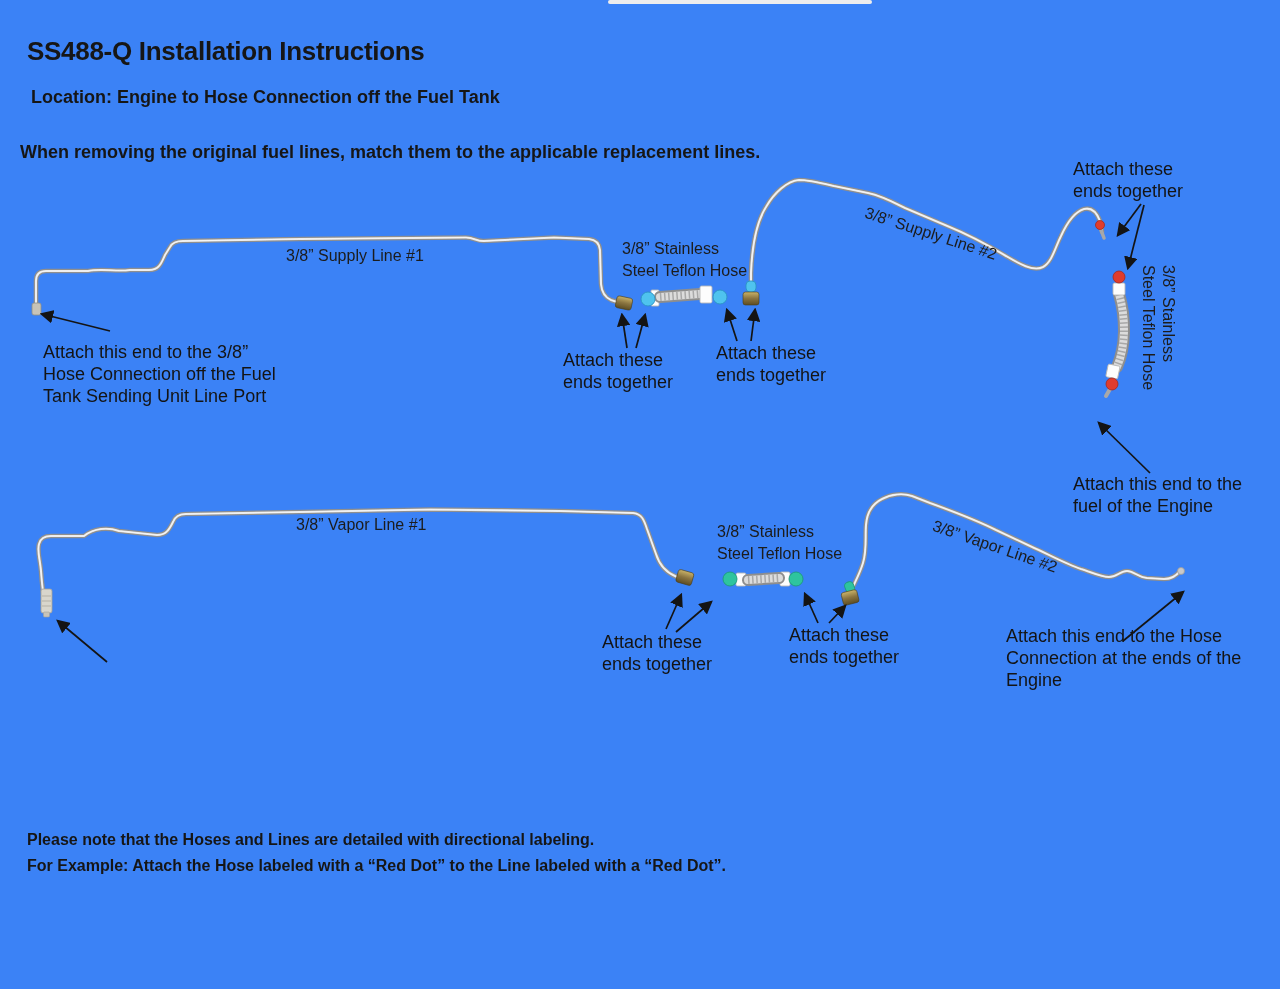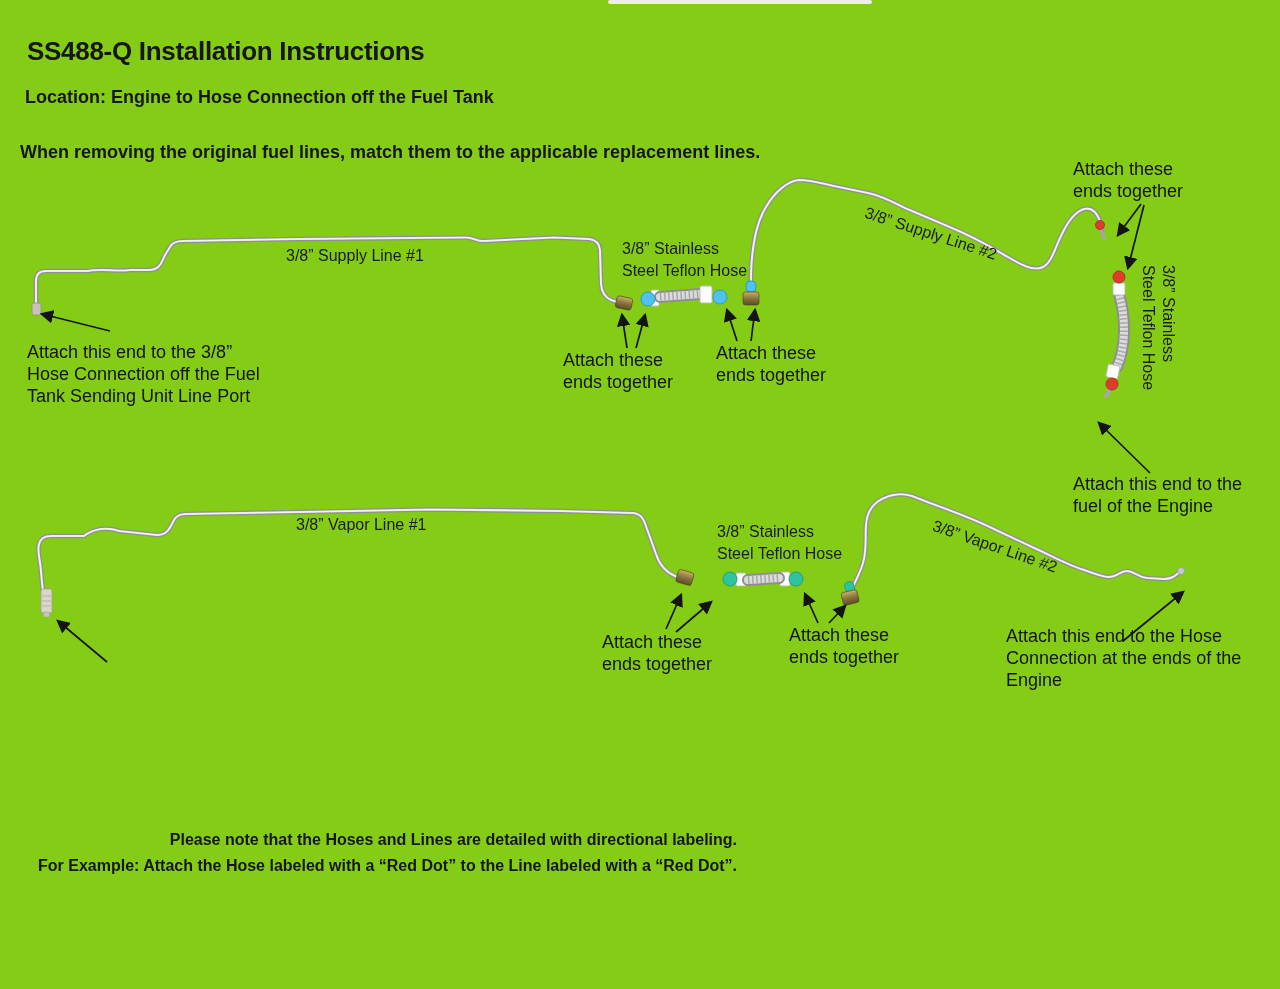--- a/index.html
+++ b/index.html
@@ -1,18 +1,18 @@
 <!DOCTYPE html>
 <html><head>
 <meta charset="utf-8">
 <style>
   html,body { margin:0; padding:0; background:#ffffff; }
   .page {
     position:relative; width:1280px; height:989px; overflow:hidden;
-    background:#84cc16; color:#151515;
+    background:#3b82f6; color:#151515;
     font-family:"Liberation Sans", sans-serif;
   }
   .abs { position:absolute; white-space:nowrap; }
   .title { font-size:26px; font-weight:bold; letter-spacing:-0.3px; color:#161616; }
   .h2 { font-size:18px; font-weight:bold; color:#161616; }
   .note { font-size:16px; font-weight:bold; line-height:26px; color:#161616; }
   .dlabel { font-size:16px; color:#1c1c1c; }
   .ann { font-size:18px; line-height:22px; color:#141414; }
   .rot { transform-origin:top left; }
   .top-artifact { position:absolute; left:608px; top:0; width:264px; height:4px; background:#ededed; border-radius:2px; }
@@ -138,21 +138,21 @@
       <line class="arrow" marker-end="url(#ah)" x1="107" y1="662" x2="58" y2="621"></line>
       <line class="arrow" marker-end="url(#ah)" x1="666" y1="629" x2="681" y2="595"></line>
       <line class="arrow" marker-end="url(#ah)" x1="676" y1="632" x2="711" y2="602"></line>
       <line class="arrow" marker-end="url(#ah)" x1="818" y1="623" x2="805" y2="594"></line>
       <line class="arrow" marker-end="url(#ah)" x1="829" y1="623" x2="845" y2="606"></line>
       <line class="arrow" marker-end="url(#ah)" x1="1123" y1="641" x2="1183" y2="592"></line>
     </g>
   </svg>
 
   <div class="abs title" style="left:27px; top:36px;">SS488-Q Installation Instructions</div>
-  <div class="abs h2" style="left:25px; top:87px;">Location: Engine to Hose Connection off the Fuel Tank</div>
+  <div class="abs h2" style="left:31px; top:87px;">Location: Engine to Hose Connection off the Fuel Tank</div>
   <div class="abs h2" style="left:20px; top:142px;">When removing the original fuel lines, match them to the applicable replacement lines.</div>
 
   <div class="abs dlabel" style="left:286px; top:247px;">3/8” Supply Line #1</div>
 
   <div class="abs dlabel" style="left:622px; top:238px; line-height:22px;">
     <div>3/8” Stainless</div>
     <div>Steel Teflon Hose</div>
   </div>
 
   <div class="abs ann" style="left:563px; top:349px;">
@@ -175,21 +175,21 @@
   <div class="abs dlabel rot" style="left:1178px; top:265px; line-height:20px; transform:rotate(90deg);">
     <div>3/8” Stainless</div>
     <div>Steel Teflon Hose</div>
   </div>
 
   <div class="abs ann" style="left:1073px; top:473px;">
     <div>Attach this end to the</div>
     <div>fuel of the Engine</div>
   </div>
 
-  <div class="abs ann" style="left:27px; top:341px;">
+  <div class="abs ann" style="left:43px; top:341px;">
     <div>Attach this end to the 3/8”</div>
     <div>Hose Connection off the Fuel</div>
     <div>Tank Sending Unit Line Port</div>
   </div>
 
   <div class="abs dlabel" style="left:296px; top:516px;">3/8” Vapor Line #1</div>
 
   <div class="abs dlabel" style="left:717px; top:521px; line-height:22px;">
     <div>3/8” Stainless</div>
     <div>Steel Teflon Hose</div>
@@ -206,18 +206,18 @@
   </div>
 
   <div class="abs dlabel rot" style="left:936px; top:517px; transform:rotate(19deg);">3/8” Vapor Line #2</div>
 
   <div class="abs ann" style="left:1006px; top:625px;">
     <div>Attach this end to the Hose</div>
     <div>Connection at the ends of the</div>
     <div>Engine</div>
   </div>
 
-  <div class="abs note" style="left:38px; top:827px;text-align:right;">
+  <div class="abs note" style="left:27px; top:827px;">
     <div>Please note that the Hoses and Lines are detailed with directional labeling.</div>
     <div>For Example: Attach the Hose labeled with a “Red Dot” to the Line labeled with a “Red Dot”.</div>
   </div>
 
 </div>
 
 </body></html>

